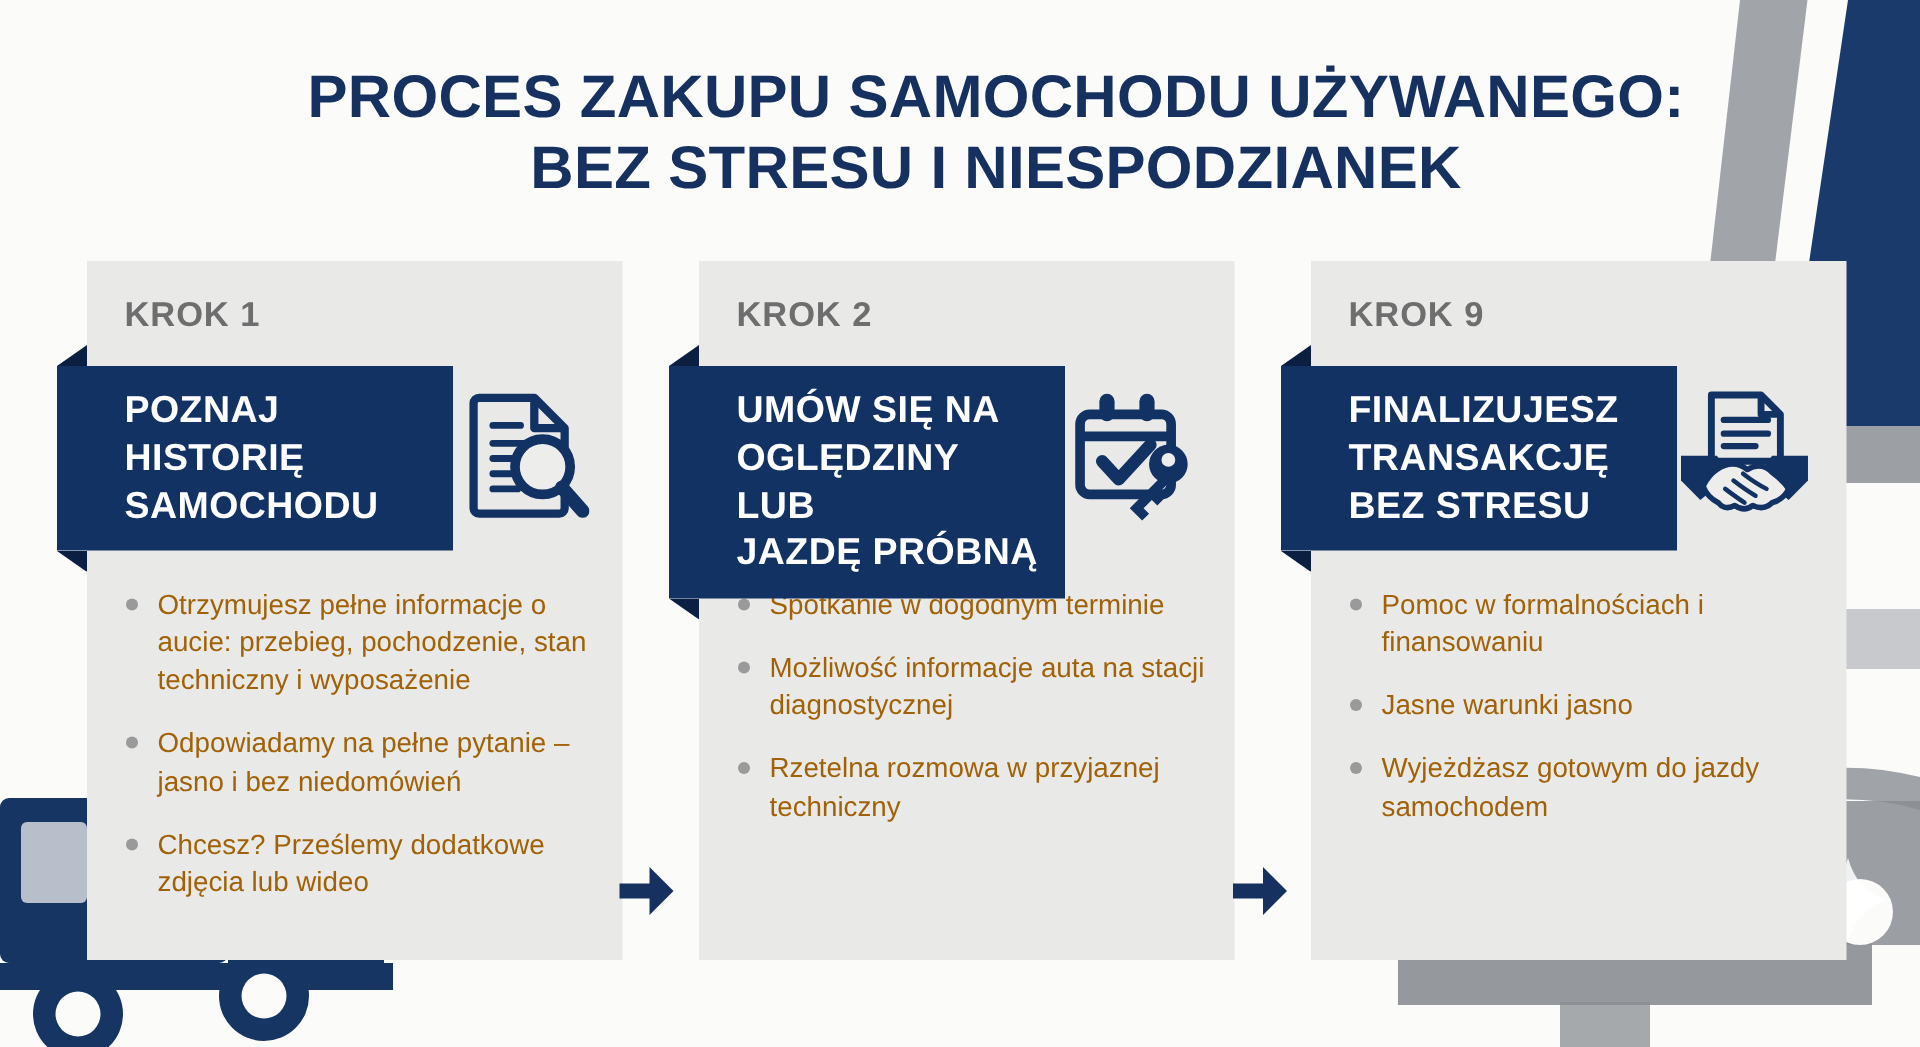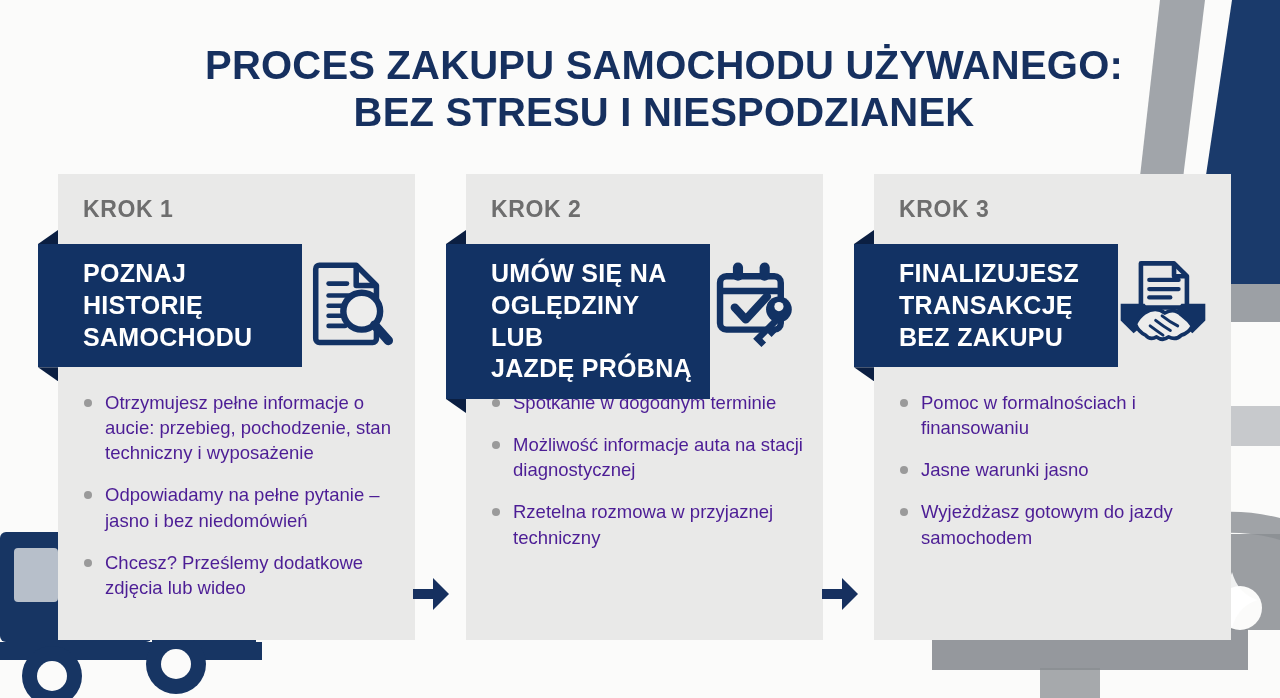--- a/index.html
+++ b/index.html
@@ -132,21 +132,21 @@
     left: 22px;
     right: 16px;
     list-style: none;
   }
   .bullet {
     position: relative;
     padding-left: 25px;
     margin-bottom: 17px;
     font-size: 18.5px;
     line-height: 1.36;
-    color: #4c1d95;
+    color: #a16207;
   }
   .bullet::before {
     content: "";
     position: absolute;
     left: 4px;
     top: 9px;
     width: 8px;
     height: 8px;
     border-radius: 50%;
     background: #9A9A9A;
@@ -282,27 +282,27 @@
       </div>
 
       <ul class="bullets">
         <li class="bullet">Spotkanie w dogodnym terminie</li>
         <li class="bullet">Możliwość informacje auta na stacji diagnostycznej</li>
         <li class="bullet">Rzetelna rozmowa w przyjaznej techniczny</li>
       </ul>
     </div>
 
     <div class="card c3">
-      <div class="card-step">KROK 3</div>
+      <div class="card-step">KROK 9</div>
 
       <div class="banner">
         <div class="banner-text">
           <div>FINALIZUJESZ</div>
           <div>TRANSAKCJĘ</div>
-          <div>BEZ ZAKUPU</div>
+          <div>BEZ STRESU</div>
         </div>
       </div>
 
       <div class="card-icon">
         <svg viewBox="0 0 100 100" xmlns="http://www.w3.org/2000/svg">
           <path d="M26 8 h36 l14 14 v34 h-50 z" fill="none" stroke="#123264" stroke-width="5" stroke-linejoin="round"></path>
           <path d="M62 8 v14 h14" fill="none" stroke="#123264" stroke-width="5" stroke-linejoin="round"></path>
           <g stroke="#123264" stroke-width="4.5" stroke-linecap="round">
             <line x1="35" y1="26" x2="67" y2="26"></line>
             <line x1="35" y1="36" x2="67" y2="36"></line>

